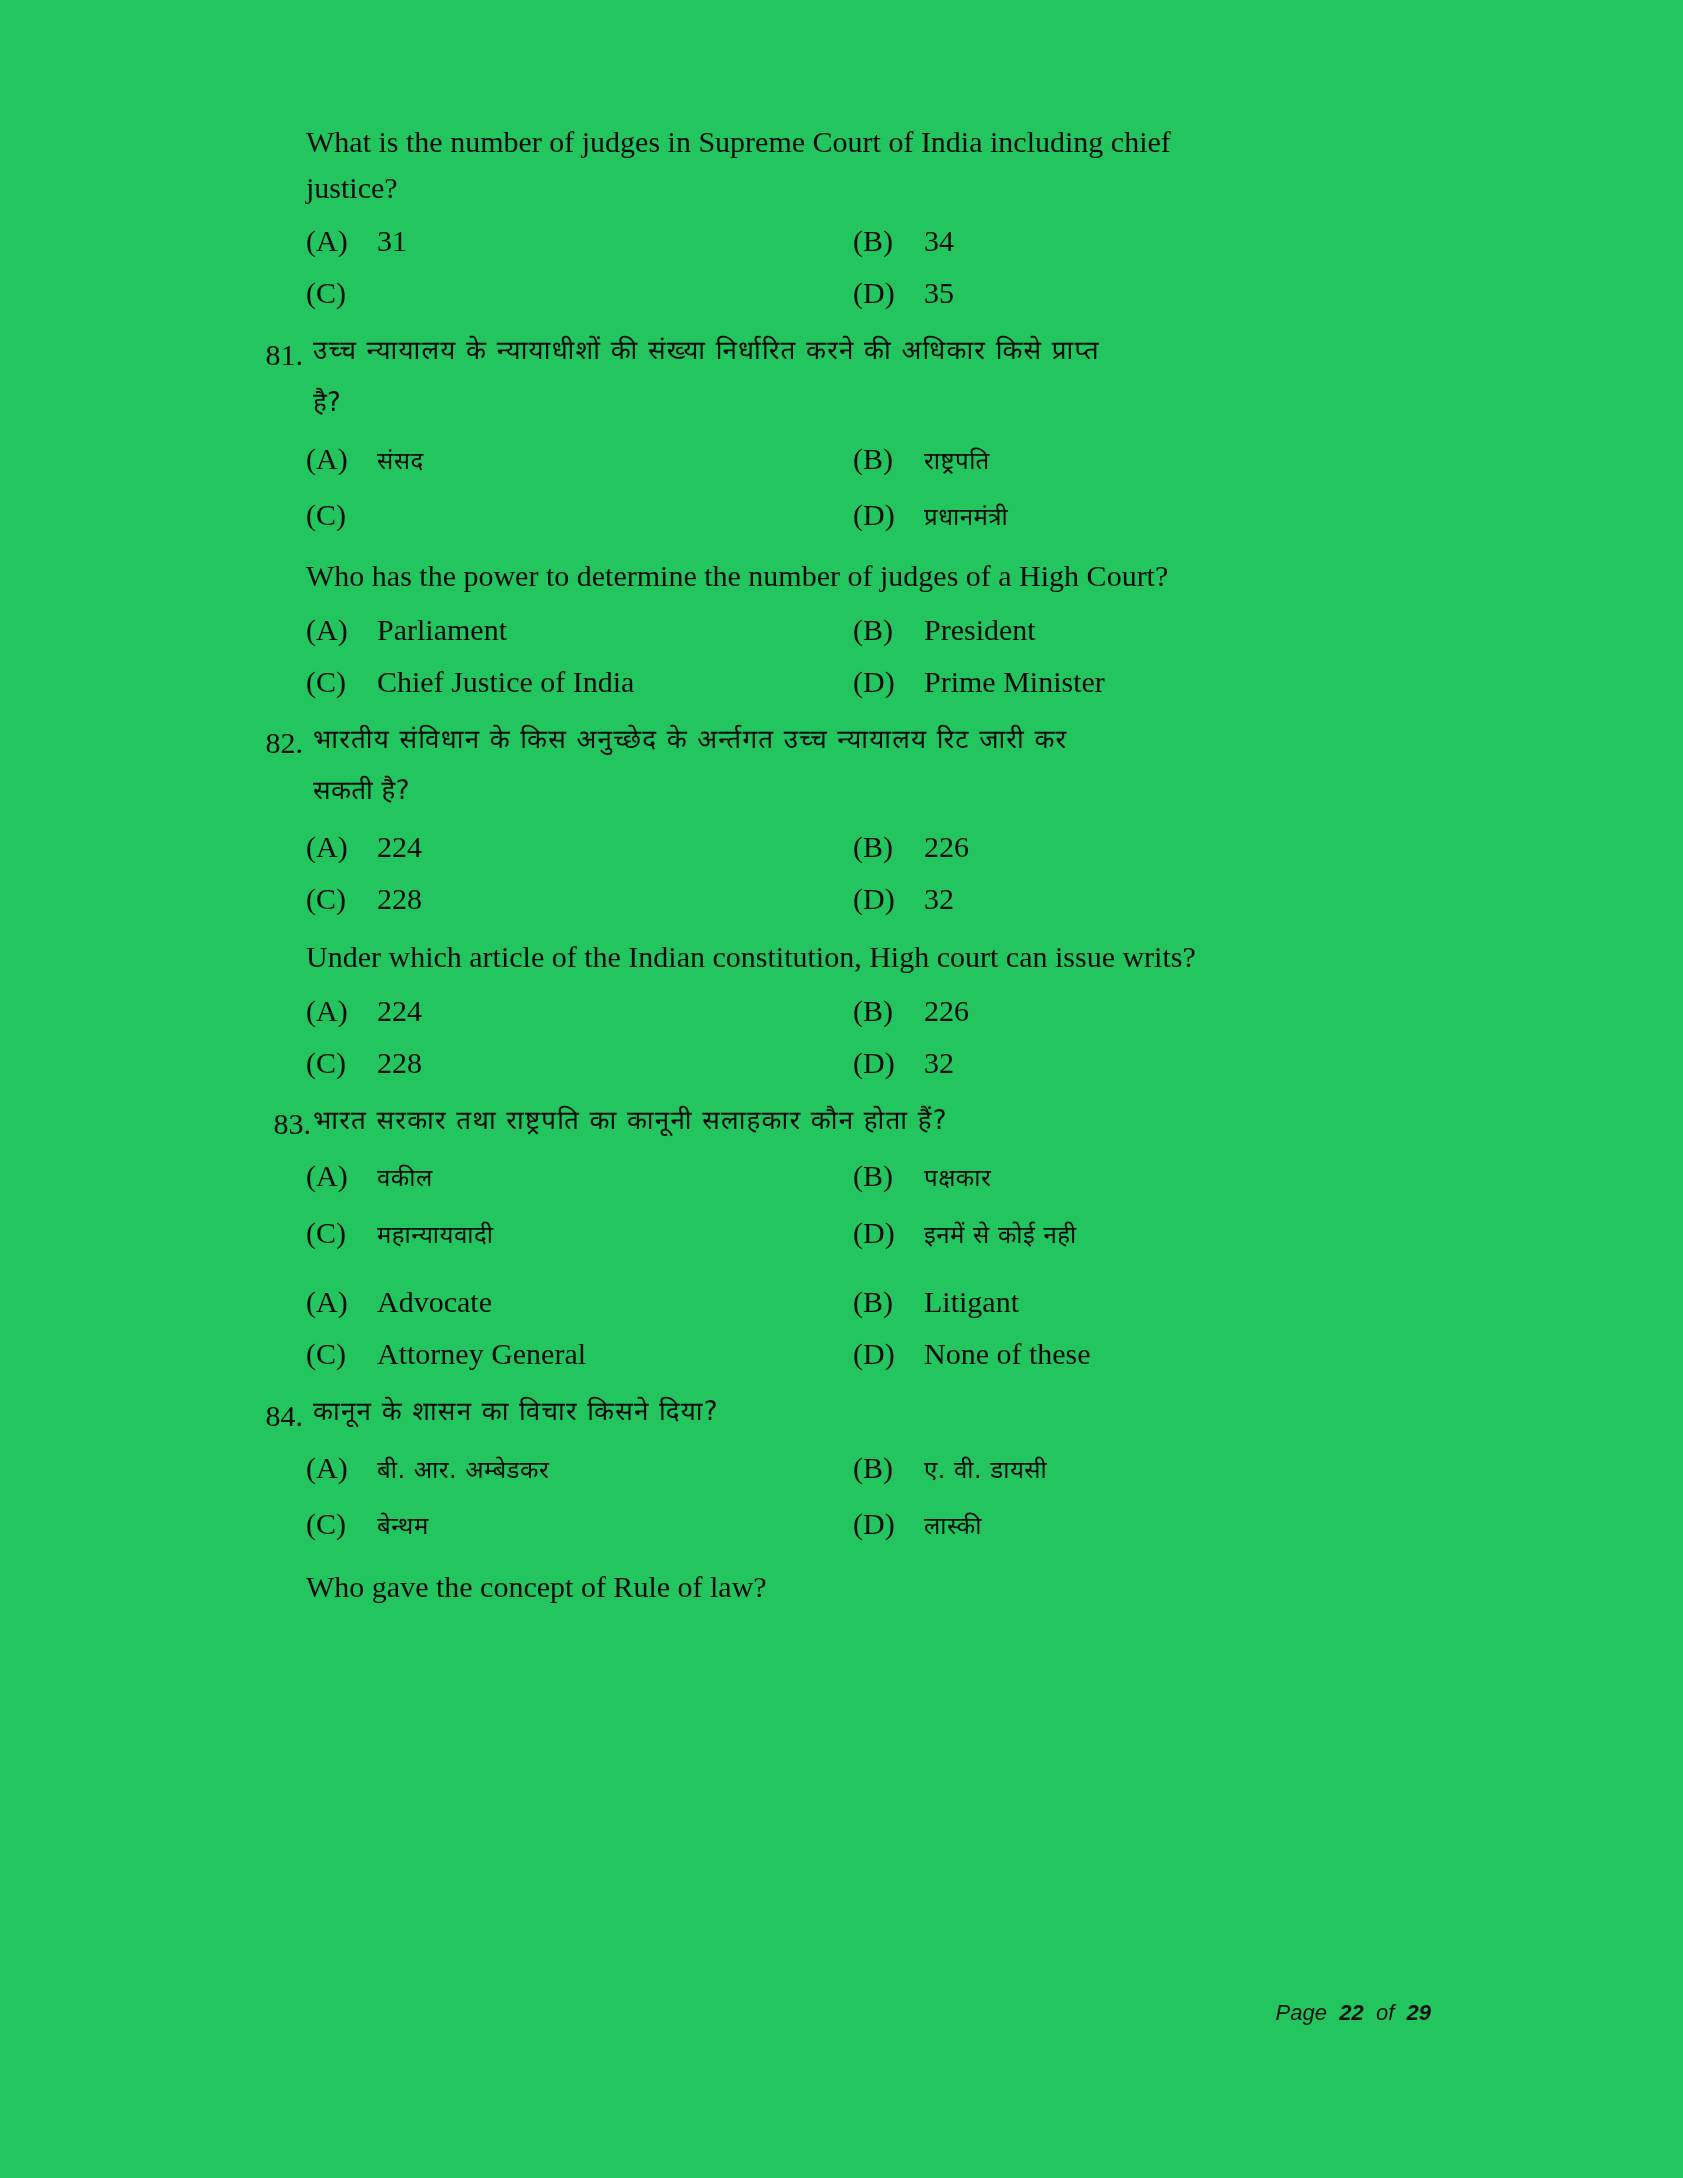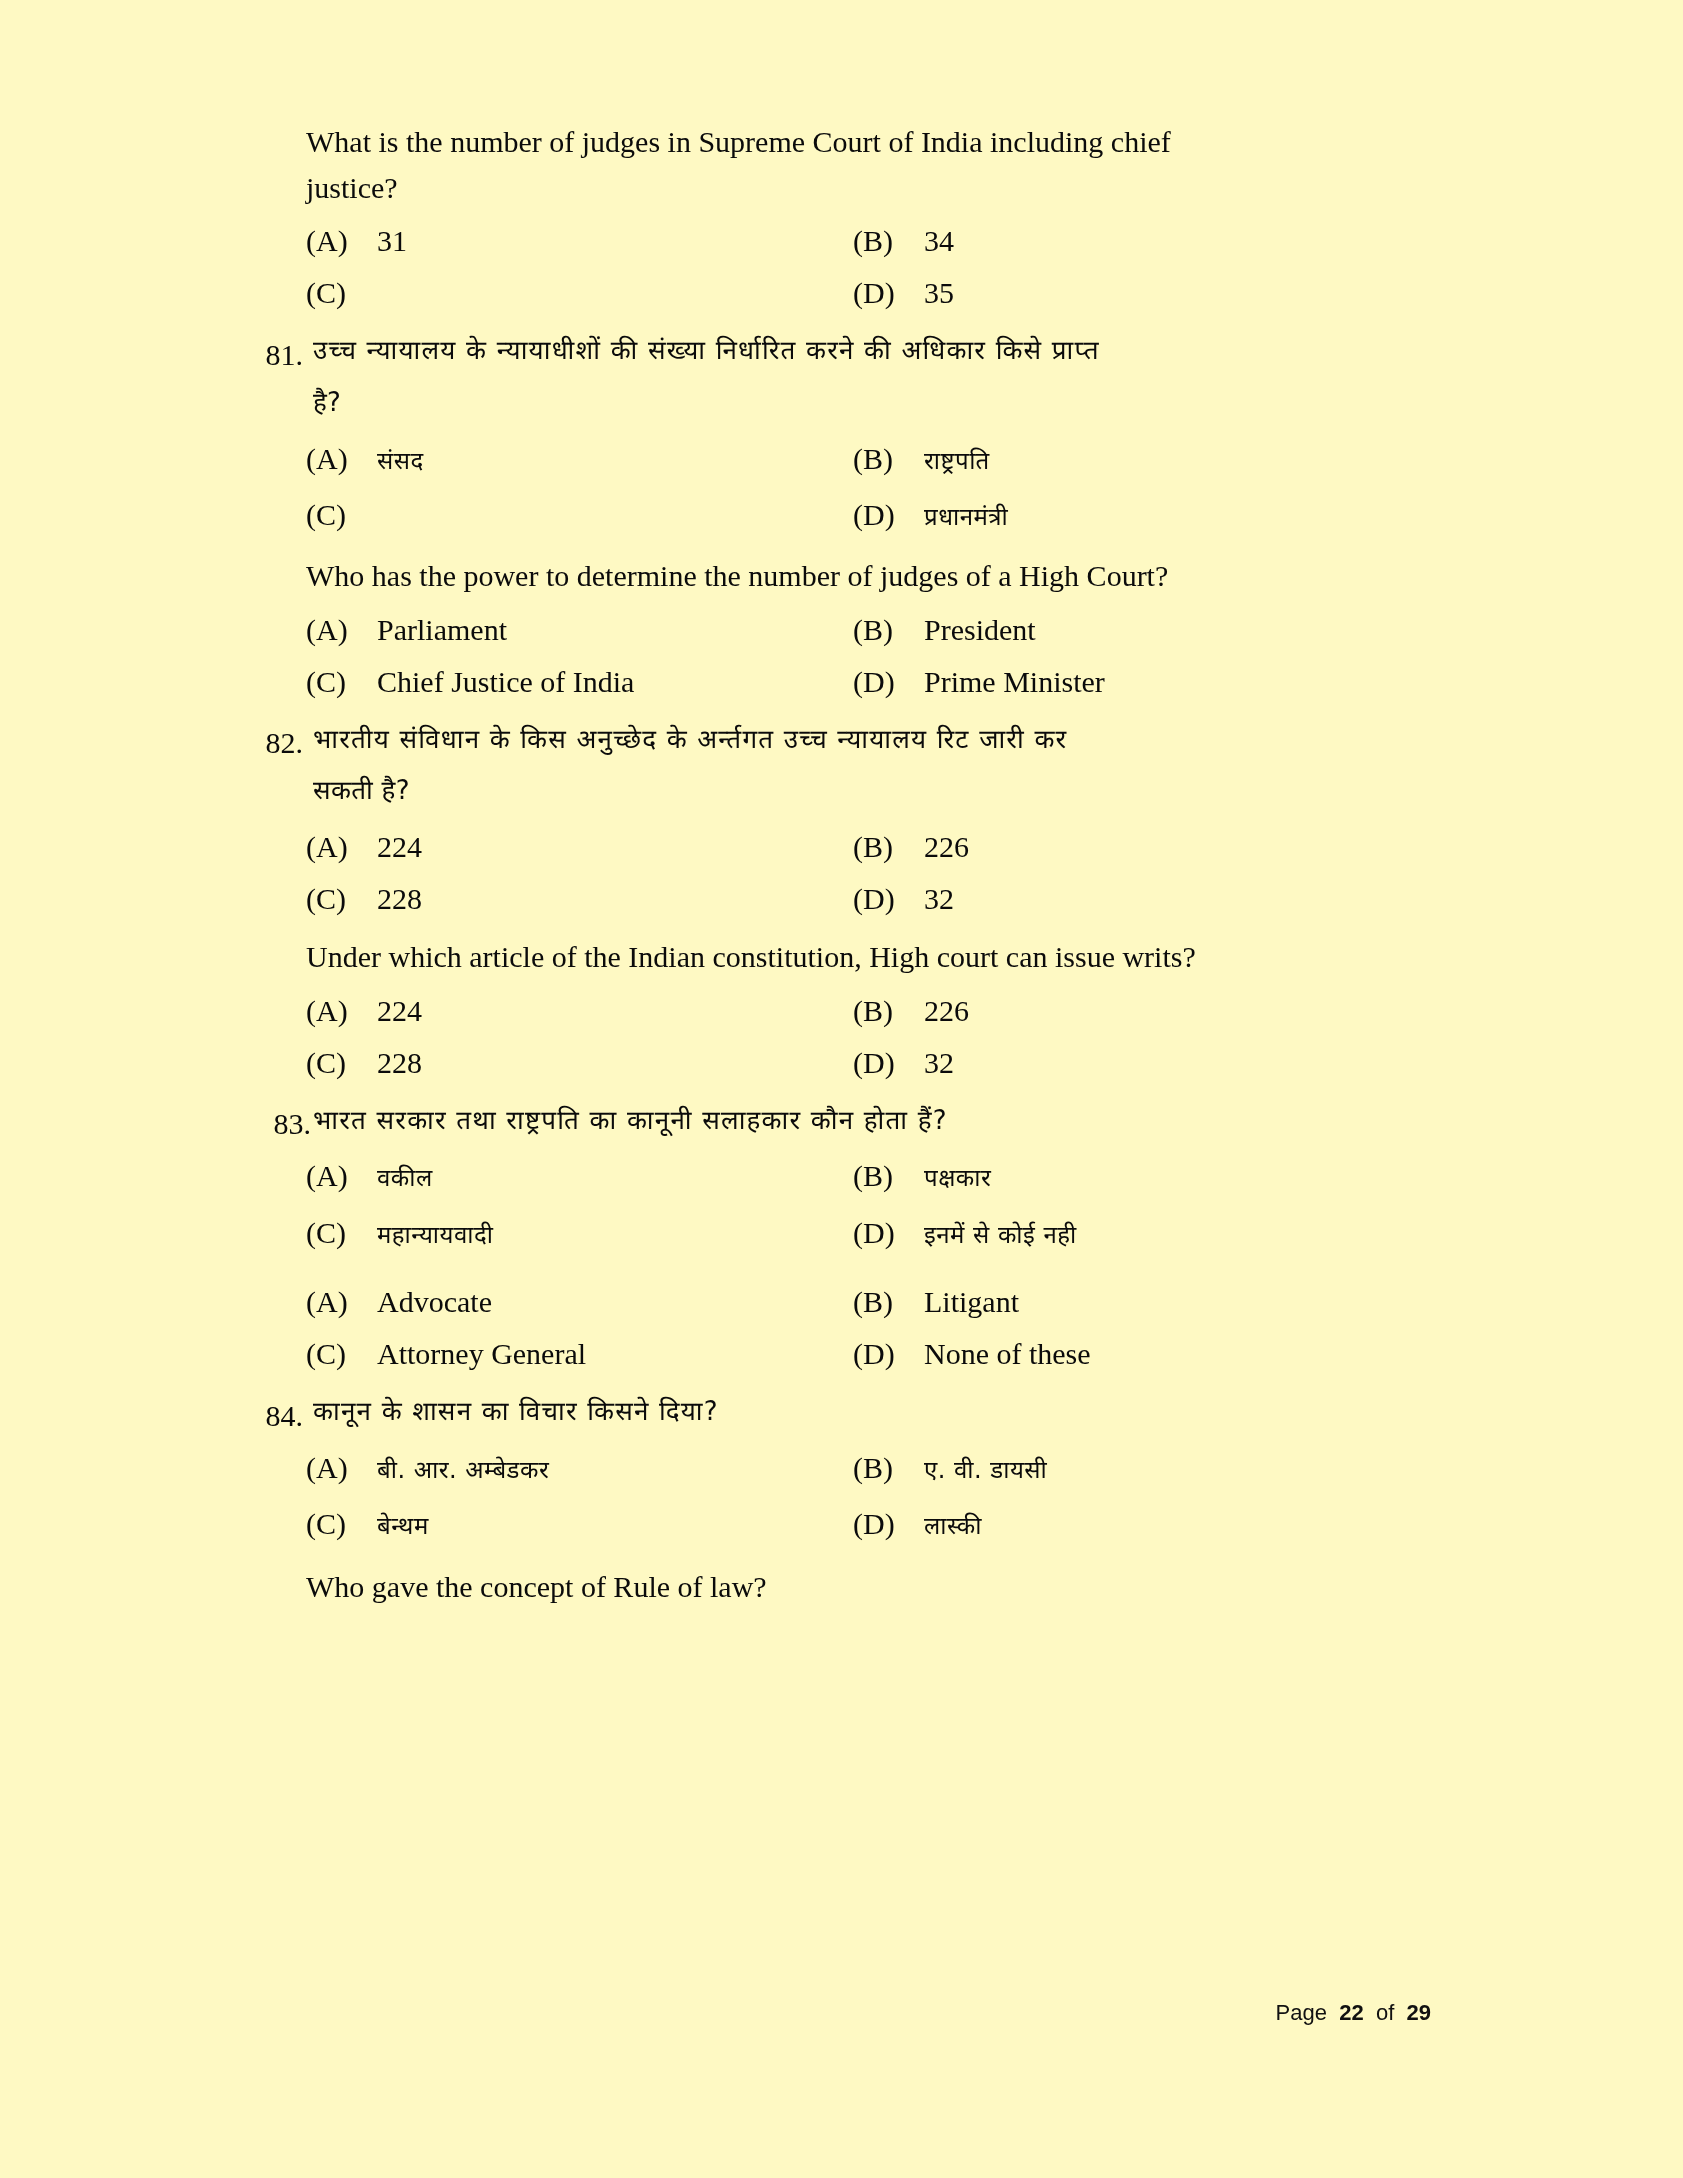--- a/index.html
+++ b/index.html
@@ -13,21 +13,21 @@
     position: relative;
     font-family: "Liberation Serif", "DejaVu Serif", serif;
     color: #0b0b0b;
     overflow: hidden;
   }
   .page {
     position: absolute;
     top: 0; left: 0;
     width: 1683px;
     height: 2178px;
-    background: #fef9c3;
+    background: #22c55e;
     box-sizing: border-box;
   }
   .content {
     position: absolute;
     left: 252px;
     top: 119px;
     width: 1148px;
   }
   
   .qline {
@@ -102,20 +102,21 @@
     position: absolute;
     left: 0;
     top: 2000px;
     width: 1683px;
     text-align: right;
     padding-right: 252px;
     box-sizing: border-box;
     font-family: "Liberation Sans", sans-serif;
     font-size: 22px;
     color: #111;
+    font-style: italic;
   }
   .footer b { font-weight: bold; }
   .footer .pg { font-weight: normal; }
 </style>
 </head>
 <body>
 
 <div class="page">
   <div class="content">
 

